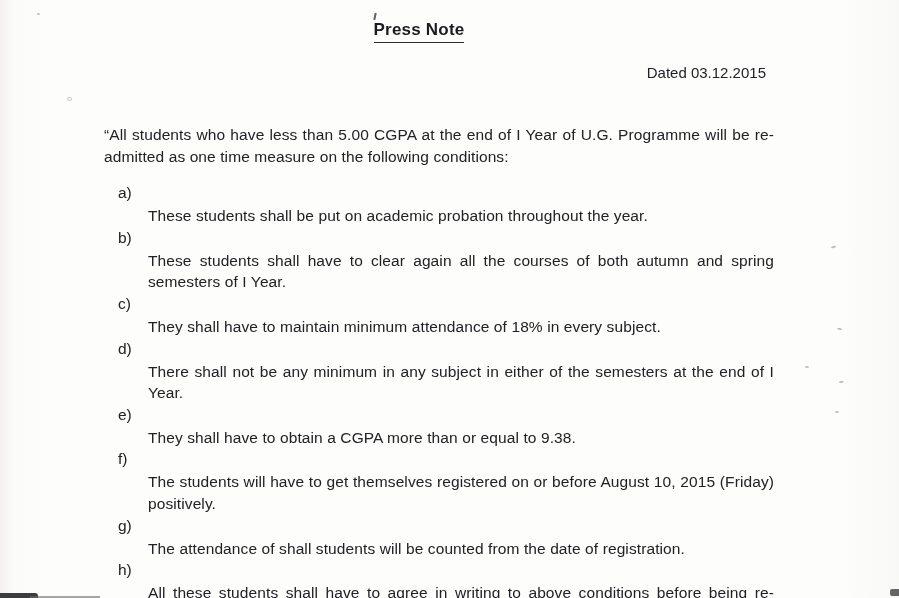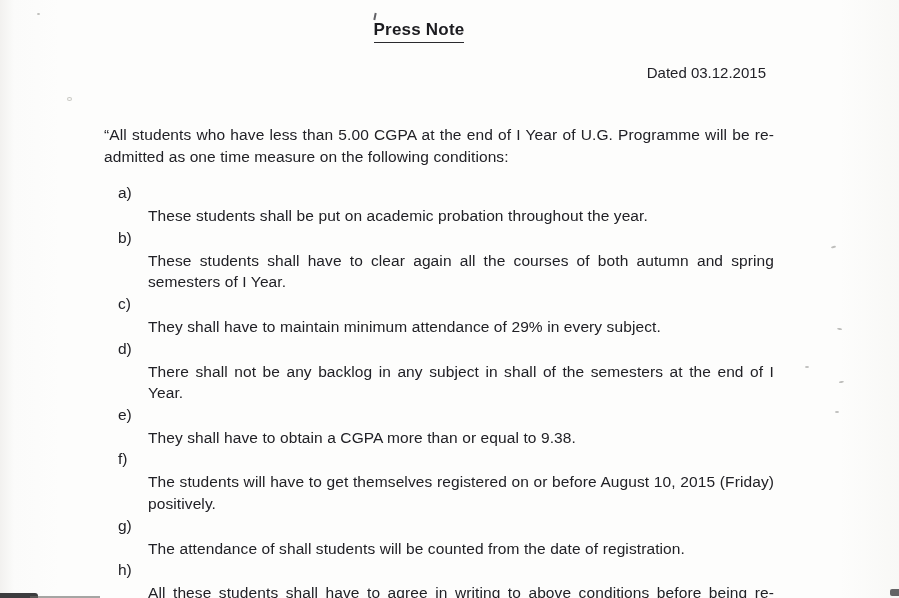--- a/index.html
+++ b/index.html
@@ -179,25 +179,25 @@
       <div class="condition-item">
         <span class="condition-marker">a)</span>
         <span class="condition-text">These students shall be put on academic probation throughout the year.</span>
       </div>
       <div class="condition-item">
         <span class="condition-marker">b)</span>
         <span class="condition-text">These students shall have to clear again all the courses of both autumn and spring semesters of I Year.</span>
       </div>
       <div class="condition-item">
         <span class="condition-marker">c)</span>
-        <span class="condition-text">They shall have to maintain minimum attendance of 29% in every subject.</span>
+        <span class="condition-text">They shall have to maintain minimum attendance of 18% in every subject.</span>
       </div>
       <div class="condition-item">
         <span class="condition-marker">d)</span>
-        <span class="condition-text">There shall not be any backlog in any subject in shall of the semesters at the end of I Year.</span>
+        <span class="condition-text">There shall not be any minimum in any subject in either of the semesters at the end of I Year.</span>
       </div>
       <div class="condition-item">
         <span class="condition-marker">e)</span>
         <span class="condition-text">They shall have to obtain a CGPA more than or equal to 9.38.</span>
       </div>
       <div class="condition-item">
         <span class="condition-marker">f)</span>
         <span class="condition-text">The students will have to get themselves registered on or before August 10, 2015 (Friday) positively.</span>
       </div>
       <div class="condition-item">

